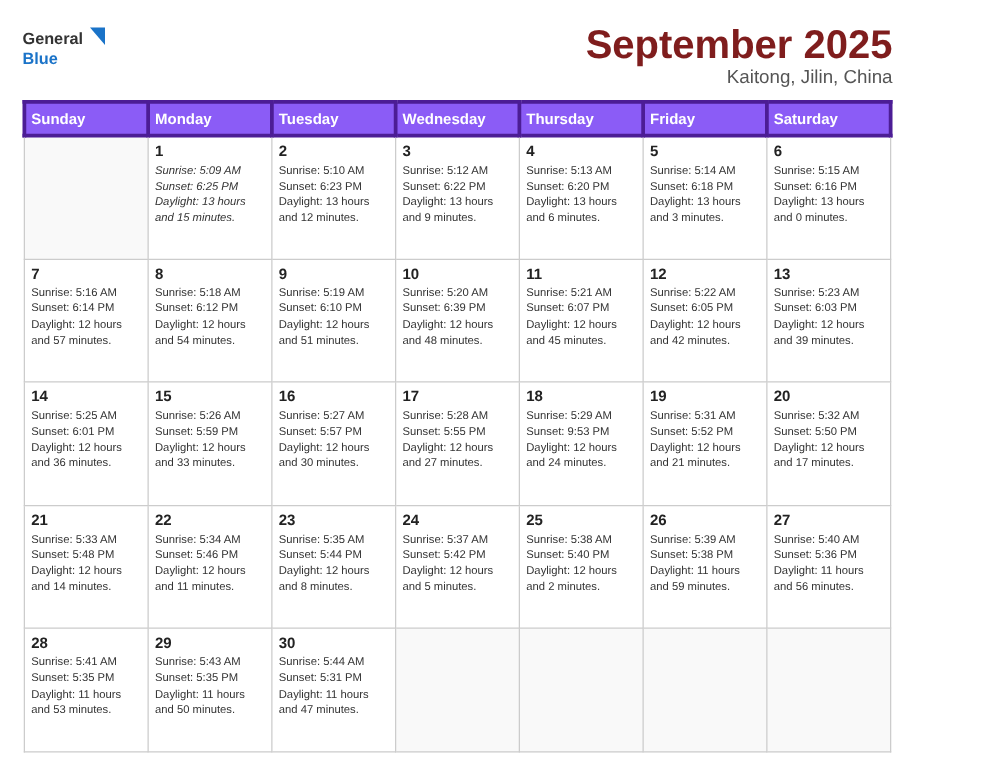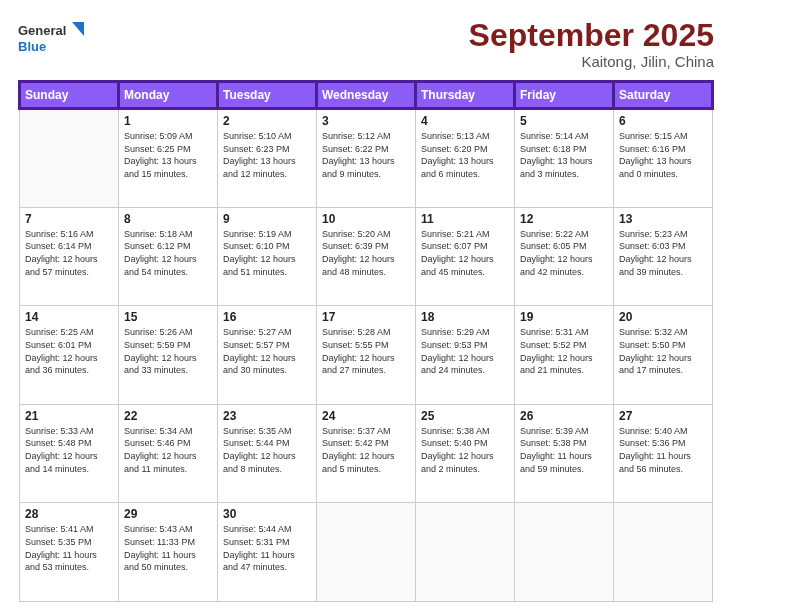--- a/index.html
+++ b/index.html
@@ -108,21 +108,21 @@
           <th>Thursday</th>
           <th>Friday</th>
           <th>Saturday</th>
         </tr>
     </thead>
     <tbody id="calendar-body">
     <tr>
           <td class="empty-cell"></td>
           <td>
             <div class="day-number">1</div>
-            <div class="day-detail" style="white-space: pre-line;">Sunrise: 5:09 AM
+            <div class="day-detail" style="white-space: pre-line; font-style: italic;">Sunrise: 5:09 AM
 Sunset: 6:25 PM
 Daylight: 13 hours
 and 15 minutes.</div>
           </td>
           <td>
             <div class="day-number">2</div>
             <div class="day-detail" style="white-space: pre-line;">Sunrise: 5:10 AM
 Sunset: 6:23 PM
 Daylight: 13 hours
 and 12 minutes.</div>
@@ -313,21 +313,21 @@
           <td>
             <div class="day-number">28</div>
             <div class="day-detail" style="white-space: pre-line;">Sunrise: 5:41 AM
 Sunset: 5:35 PM
 Daylight: 11 hours
 and 53 minutes.</div>
           </td>
           <td>
             <div class="day-number">29</div>
             <div class="day-detail" style="white-space: pre-line;">Sunrise: 5:43 AM
-Sunset: 11:33 PM
+Sunset: 5:35 PM
 Daylight: 11 hours
 and 50 minutes.</div>
           </td>
           <td>
             <div class="day-number">30</div>
             <div class="day-detail" style="white-space: pre-line;">Sunrise: 5:44 AM
 Sunset: 5:31 PM
 Daylight: 11 hours
 and 47 minutes.</div>
           </td>

